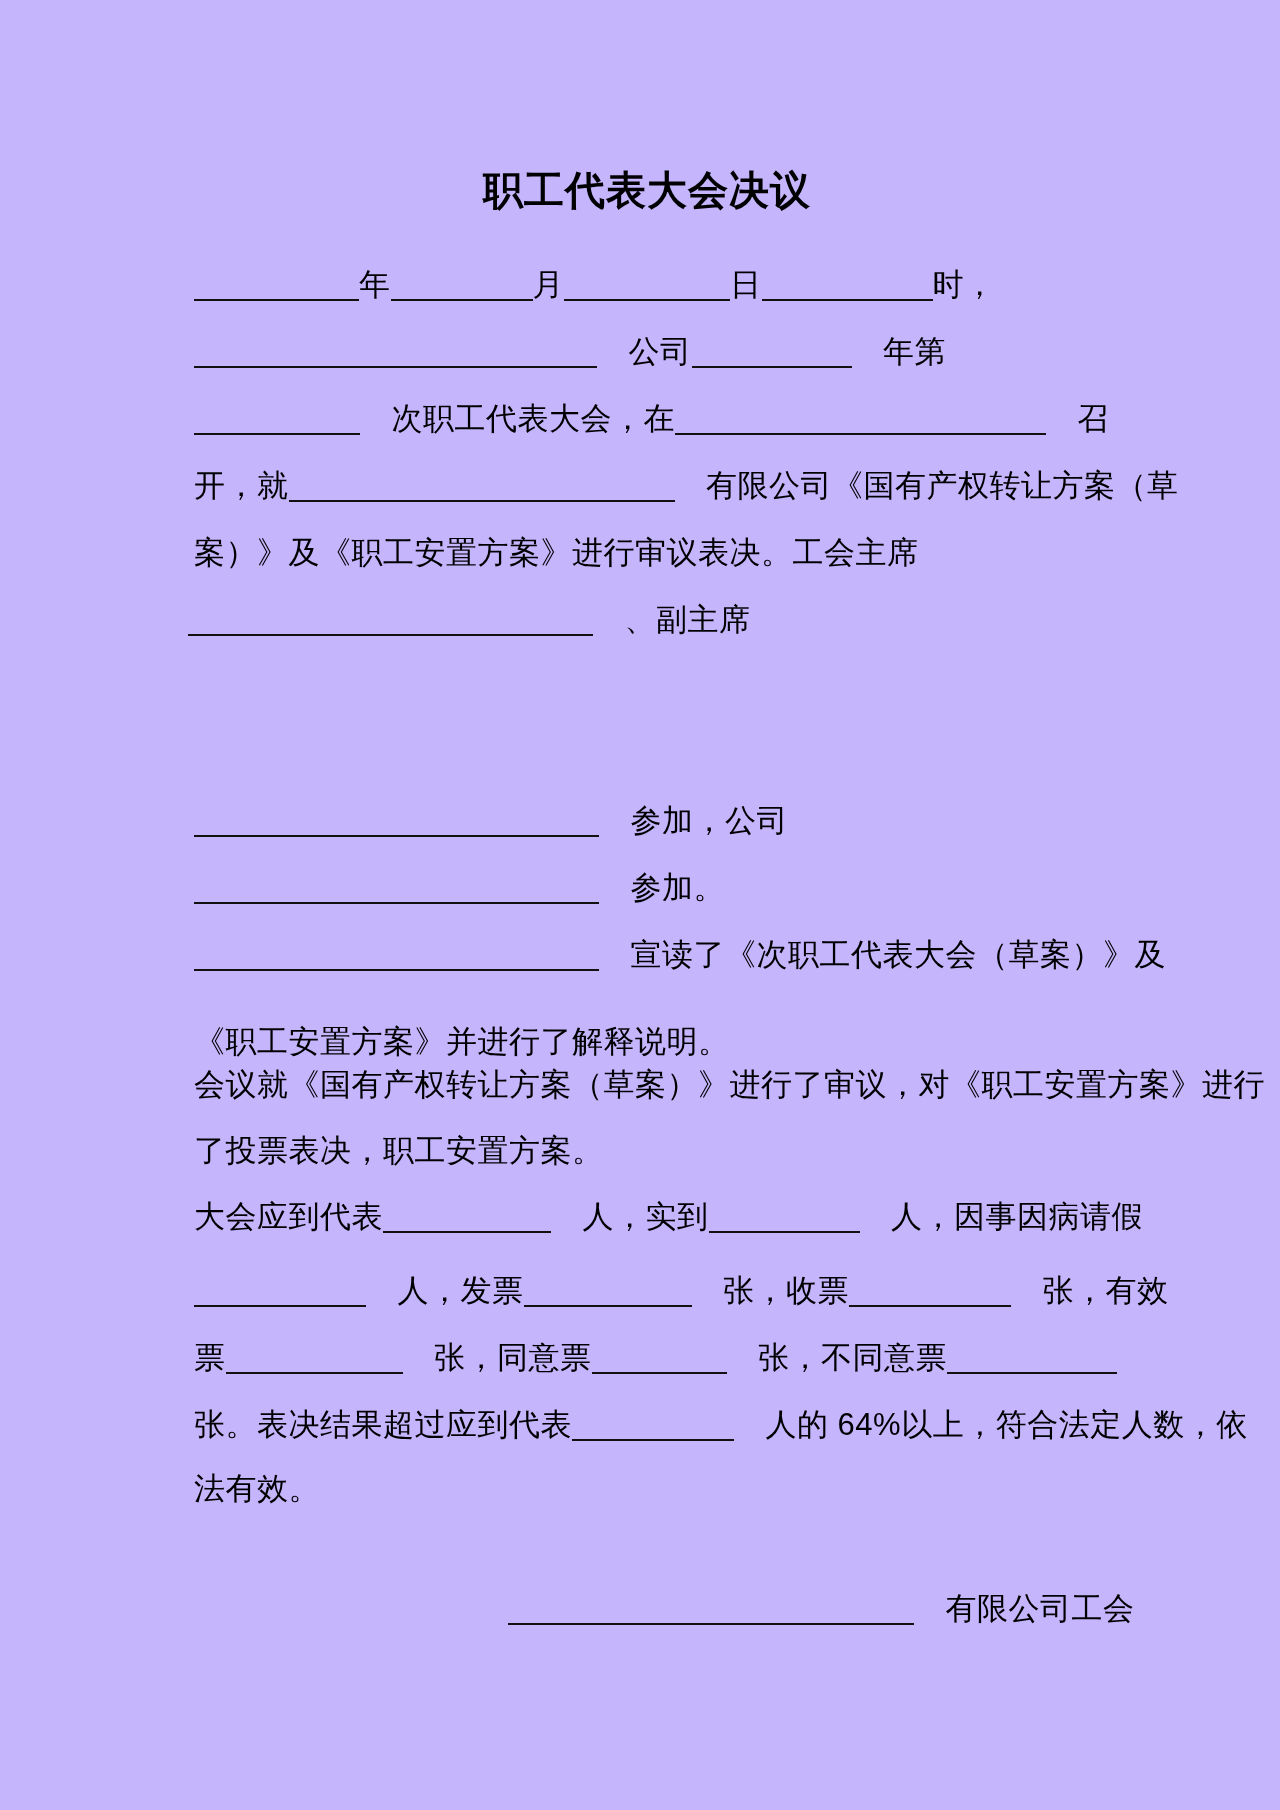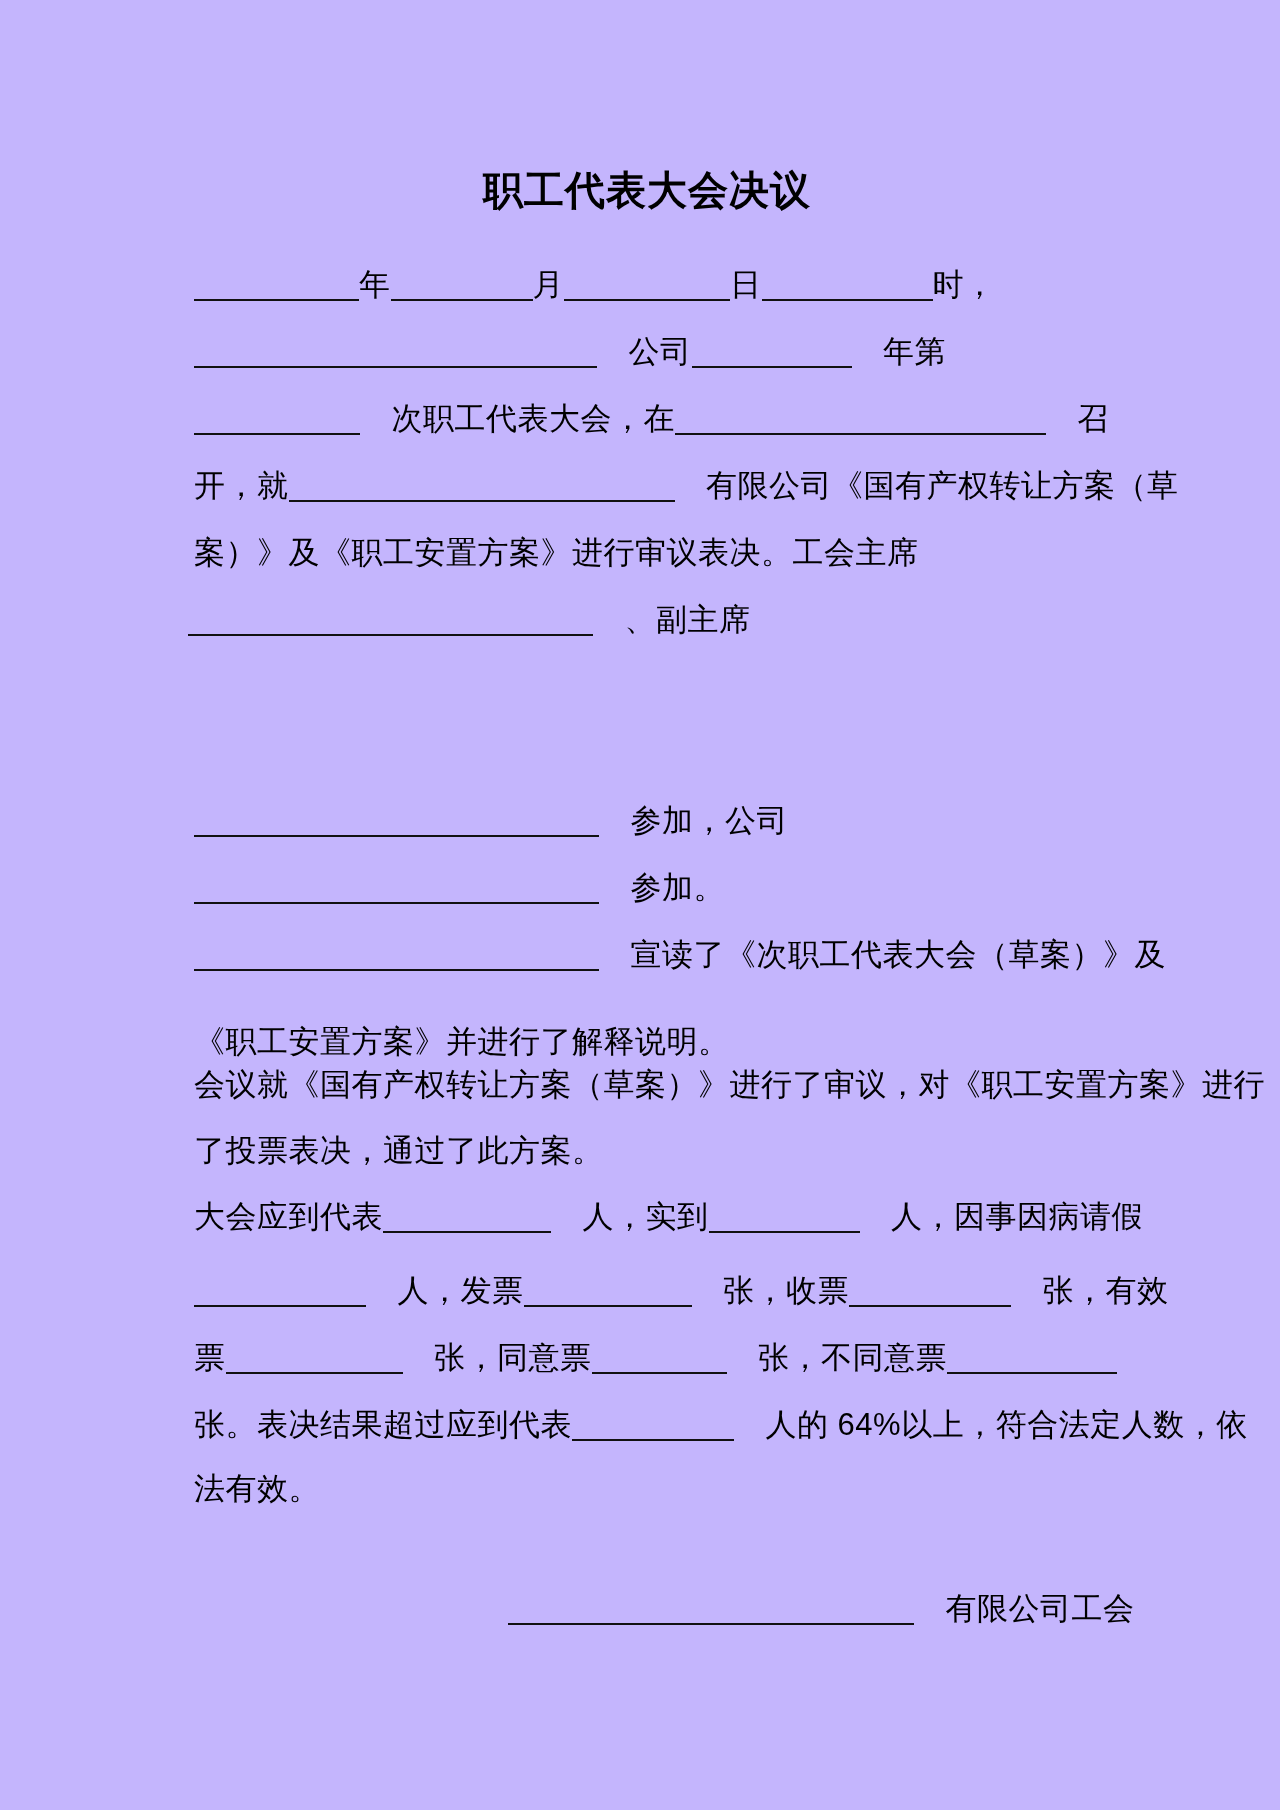--- a/index.html
+++ b/index.html
@@ -54,20 +54,20 @@
     <div class="doc-line" style="top: 332px; left: 194px;"><span class="blank" style="width: 403px; border-bottom-color: rgb(17, 17, 17);"></span><span class="txt">　公司</span><span class="blank" style="width: 160px; border-bottom-color: rgb(17, 17, 17);"></span><span class="txt">　年第</span></div>
     <div class="doc-line" style="top: 399px; left: 194px;"><span class="blank" style="width: 166px; border-bottom-color: rgb(17, 17, 17);"></span><span class="txt">　次职工代表大会，在</span><span class="blank" style="width: 371px; border-bottom-color: rgb(17, 17, 17);"></span><span class="txt">　召</span></div>
     <div class="doc-line" style="top: 466px; left: 194px;"><span class="txt">开，就</span><span class="blank" style="width: 386px; border-bottom-color: rgb(17, 17, 17);"></span><span class="txt">　有限公司《国有产权转让方案（草</span></div>
     <div class="doc-line" style="top: 533px; left: 194px;"><span class="txt">案）》及《职工安置方案》进行审议表决。工会主席</span></div>
     <div class="doc-line" style="top: 600px; left: 188px;"><span class="blank" style="width: 405px; border-bottom-color: rgb(17, 17, 17);"></span><span class="txt">　、副主席</span></div>
     <div class="doc-line" style="top: 801px; left: 194px;"><span class="blank" style="width: 405px; border-bottom-color: rgb(17, 17, 17);"></span><span class="txt">　参加，公司</span></div>
     <div class="doc-line" style="top: 868px; left: 194px;"><span class="blank" style="width: 405px; border-bottom-color: rgb(17, 17, 17);"></span><span class="txt">　参加。</span></div>
     <div class="doc-line" style="top: 935px; left: 194px;"><span class="blank" style="width: 405px; border-bottom-color: rgb(17, 17, 17);"></span><span class="txt">　宣读了《次职工代表大会（草案）》及</span></div>
     <div class="doc-line" style="top: 1002px; left: 194px; margin-top: 20px;"><span class="txt">《职工安置方案》并进行了解释说明。</span></div>
     <div class="doc-line" style="top: 1065px; left: 194px;"><span class="txt">会议就《国有产权转让方案（草案）》进行了审议，对《职工安置方案》进行</span></div>
-    <div class="doc-line" style="top: 1131px; left: 194px;"><span class="txt">了投票表决，通过了此方案。</span></div>
+    <div class="doc-line" style="top: 1131px; left: 194px;"><span class="txt">了投票表决，职工安置方案。</span></div>
     <div class="doc-line" style="top: 1197px; left: 194px; text-align: right;"><span class="txt">大会应到代表</span><span class="blank" style="width: 168px; border-bottom-color: rgb(17, 17, 17);"></span><span class="txt">　人，实到</span><span class="blank" style="width: 151px; border-bottom-color: rgb(17, 17, 17);"></span><span class="txt">　人，因事因病请假</span></div>
     <div class="doc-line" style="top: 1271px; left: 194px;"><span class="blank" style="width: 172px; border-bottom-color: rgb(17, 17, 17);"></span><span class="txt">　人，发票</span><span class="blank" style="width: 168px; border-bottom-color: rgb(17, 17, 17);"></span><span class="txt">　张，收票</span><span class="blank" style="width: 162px; border-bottom-color: rgb(17, 17, 17);"></span><span class="txt">　张，有效</span></div>
     <div class="doc-line" style="top: 1338px; left: 194px;"><span class="txt">票</span><span class="blank" style="width: 177px; border-bottom-color: rgb(17, 17, 17);"></span><span class="txt">　张，同意票</span><span class="blank" style="width: 135px; border-bottom-color: rgb(17, 17, 17);"></span><span class="txt">　张，不同意票</span><span class="blank" style="width: 170px; border-bottom-color: rgb(17, 17, 17);"></span></div>
     <div class="doc-line" style="top: 1405px; left: 194px;"><span class="txt">张。表决结果超过应到代表</span><span class="blank" style="width: 162px; border-bottom-color: rgb(17, 17, 17);"></span><span class="txt">　人的 64%以上，符合法定人数，依</span></div>
     <div class="doc-line" style="top: 1469px; left: 194px;"><span class="txt">法有效。</span></div>
     <div class="doc-line" style="top: 1589px; left: 508px;"><span class="blank" style="width: 406px; border-bottom-color: rgb(17, 17, 17);"></span><span class="txt">　有限公司工会</span></div>
   </div>
 
 </body></html>

